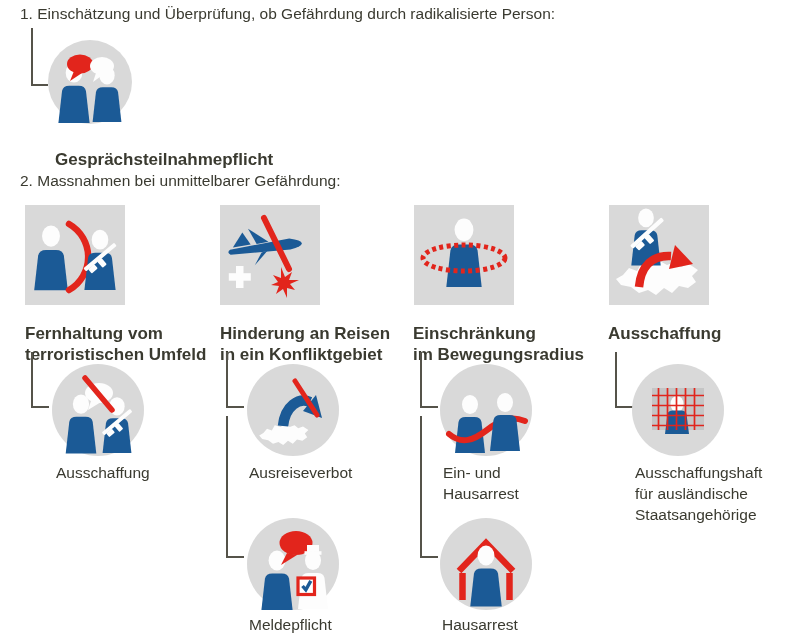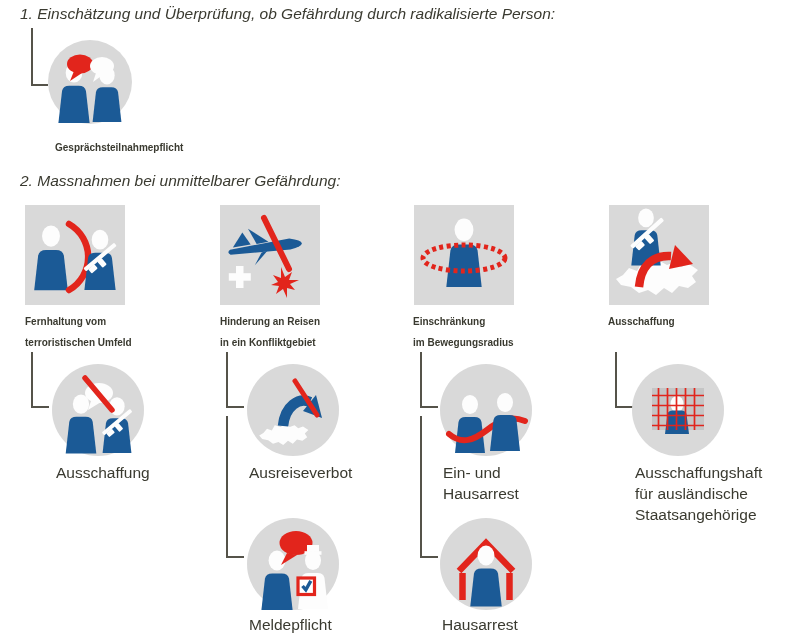--- a/index.html
+++ b/index.html
@@ -1,19 +1,19 @@
 <!DOCTYPE html>
 <html><head>
 <meta charset="utf-8">
 <style>
   html,body{margin:0;padding:0;background:#fff;}
   .stage{position:relative;width:800px;height:640px;background:#ffffff;
          font-family:"Liberation Sans",sans-serif;color:#3a3a30;overflow:hidden;}
-  .h{position:absolute;font-size:15.5px;white-space:pre;font-style:italic;}
-  .lb{position:absolute;font-size:10px;font-weight:bold;line-height:21px;white-space:pre;}
+  .h{position:absolute;font-size:15.5px;white-space:pre;}
+  .lb{position:absolute;font-size:17px;font-weight:bold;line-height:21px;white-space:pre;margin-top:12px;}
   .ls{position:absolute;font-size:15.5px;line-height:21px;white-space:pre;}
   .icon{position:absolute;}
   .icon svg{display:block;}
   .conn{position:absolute;border-left:2px solid #55534a;border-bottom:2px solid #55534a;}
 </style>
 </head>
 <body>
 
 <div class="stage">
 

